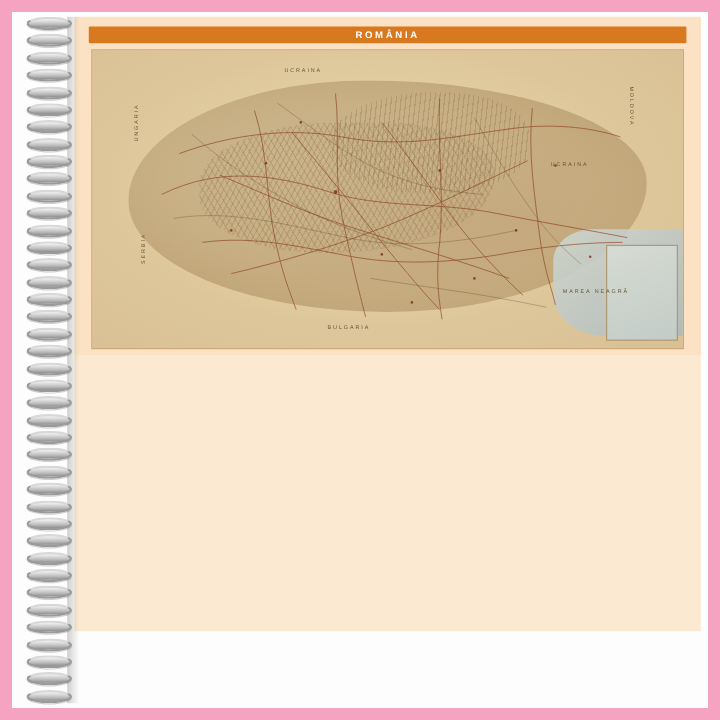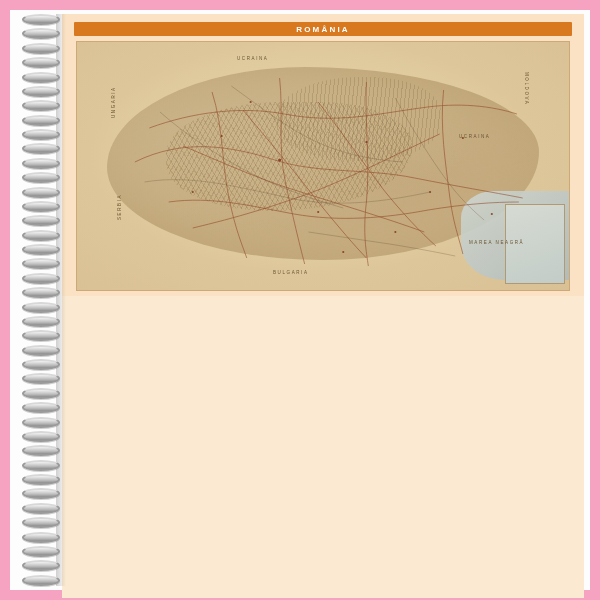--- a/index.html
+++ b/index.html
@@ -63,21 +63,21 @@
     background: linear-gradient(90deg, rgba(0,0,0,0.18), rgba(0,0,0,0));
     z-index: 4;
   }
 
   
   .sheet {
     position: absolute;
     left: 62px;
     top: 14px;
     width: 522px;
-    height: 584px;
+    height: 512px;
     background: #fbe9d2;
     overflow: hidden;
   }
 
   
   .map-panel {
     position: absolute;
     left: 0;
     top: 0;
     width: 522px;

